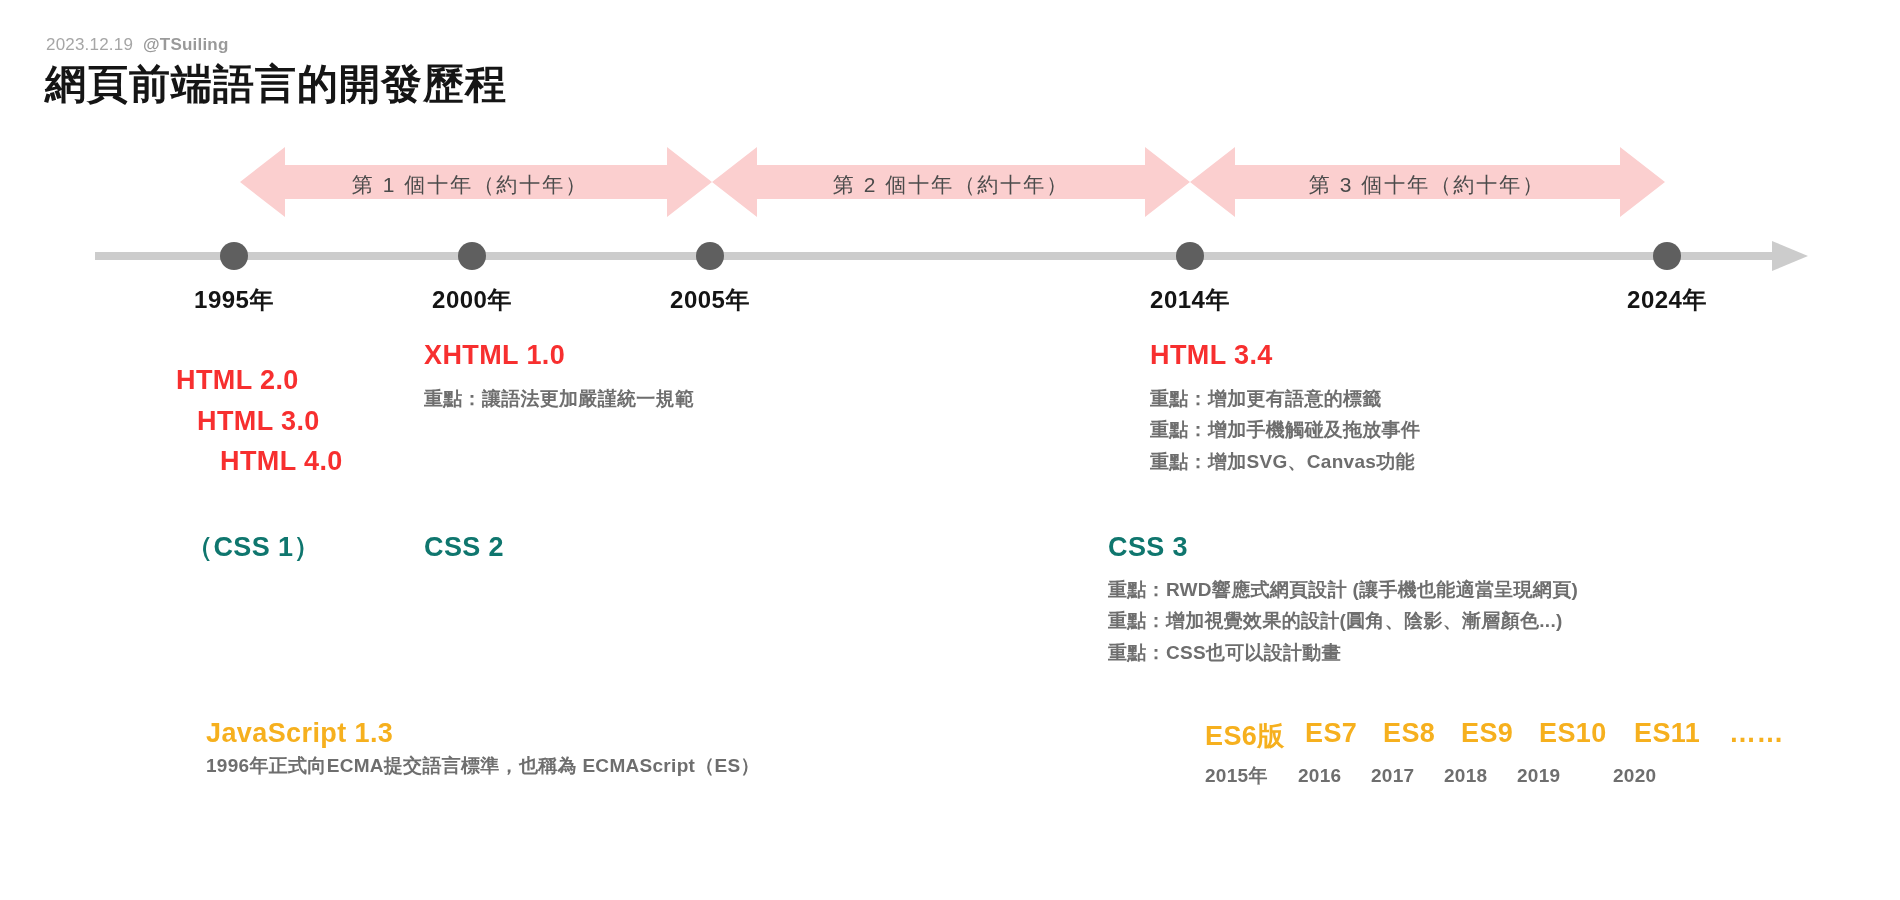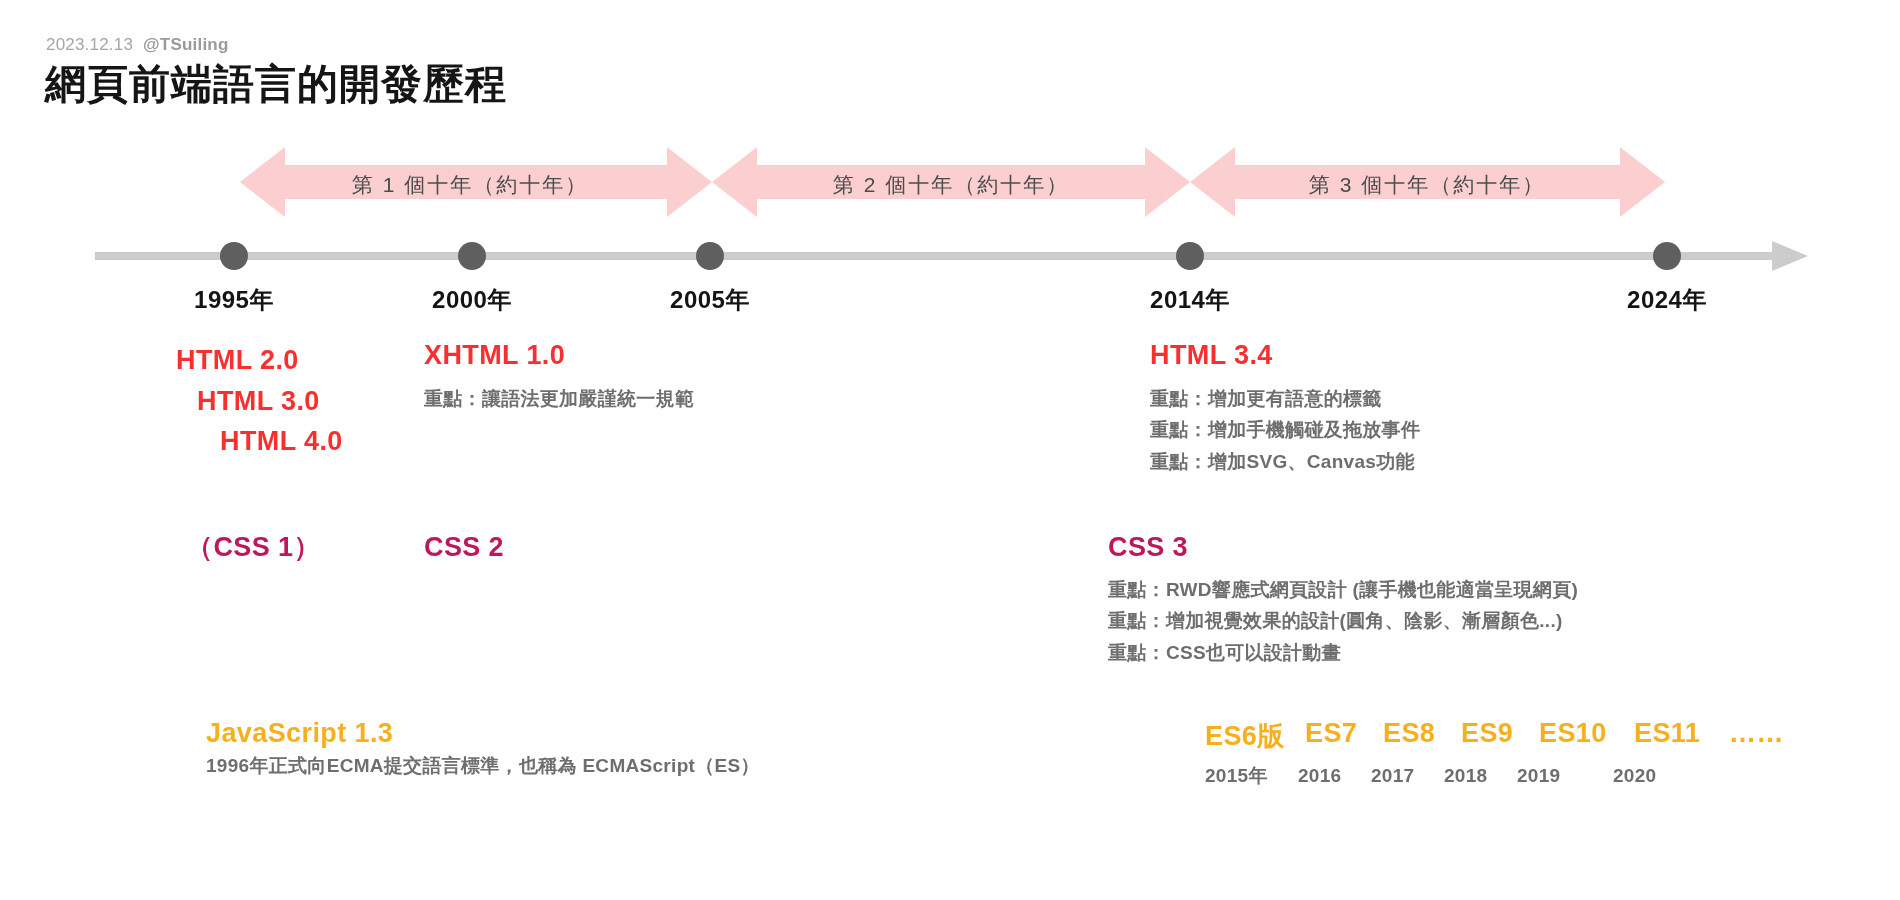--- a/index.html
+++ b/index.html
@@ -87,34 +87,34 @@
   .block { position: absolute; white-space: nowrap; }
 
   .tech-head {
     font-size: 27px;
     font-weight: 700;
     letter-spacing: .4px;
     line-height: 1.18;
     white-space: nowrap;
   }
   .tech-head.html { color: #f72f2f; }
-  .tech-head.css  { color: #be185d; }
+  .tech-head.css  { color: #0f766e; }
   .tech-head.js   { color: #f6b01e; }
 
   .tech-note {
     font-size: 19px;
     font-weight: 700;
     color: #6e6e6e;
     line-height: 1.66;
     letter-spacing: .3px;
     white-space: nowrap;
   }
 
   
-  .cascade { line-height: 1.5; }
+  .cascade { line-height: 1.5; margin-top: 20px; }
   .cascade .row { display: block; white-space: nowrap; }
   .cascade .row.i0 { padding-left: 0px; }
   .cascade .row.i1 { padding-left: 21px; }
   .cascade .row.i2 { padding-left: 44px; }
 
   
   .es-row {
     display: flex;
     align-items: flex-start;
   }
@@ -137,21 +137,21 @@
     letter-spacing: .3px;
     white-space: nowrap;
   }
 </style>
 </head>
 <body>
 
 <div id="stage">
 
   <div class="byline">
-    <span class="date">2023.12.13</span><span class="handle">@TSuiling</span>
+    <span class="date">2023.12.19</span><span class="handle">@TSuiling</span>
   </div>
   <div class="page-title">網頁前端語言的開發歷程</div>
 
   <svg class="decade-band" width="1900" height="900">
     <g id="decade-arrows">
         <polygon points="240,182 285,147 285,165 667,165 667,147 712,182 667,217 667,199 285,199 285,217" fill="#fbcfcf"></polygon>
         <polygon points="712,182 757,147 757,165 1145,165 1145,147 1190,182 1145,217 1145,199 757,199 757,217" fill="#fbcfcf"></polygon>
         <polygon points="1190,182 1235,147 1235,165 1620,165 1620,147 1665,182 1620,217 1620,199 1235,199 1235,217" fill="#fbcfcf"></polygon>
       </g>
   </svg>

